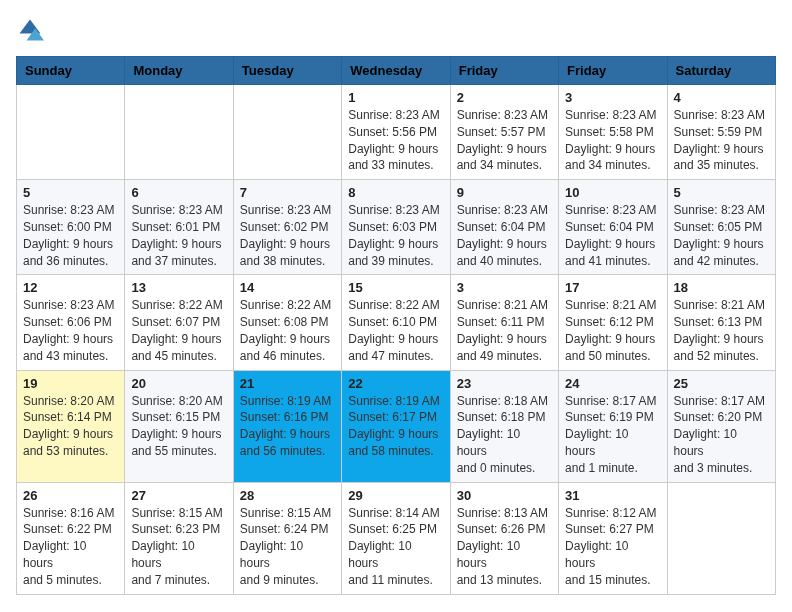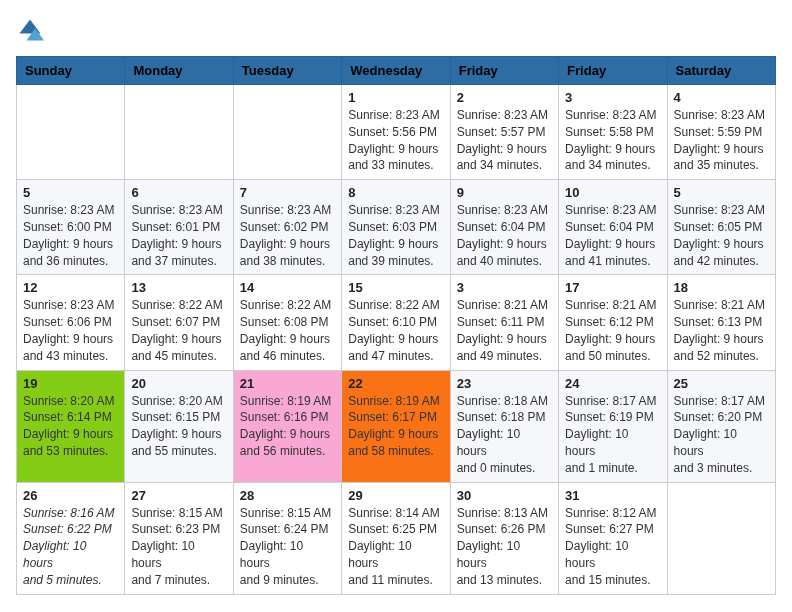--- a/index.html
+++ b/index.html
@@ -256,42 +256,42 @@
         </td>
         <td>
           <span class="day-num">18</span>
           <div class="day-info" style="white-space: pre-line;">Sunrise: 8:21 AM
 Sunset: 6:13 PM
 Daylight: 9 hours
 and 52 minutes.</div>
         </td>
       </tr>
       <tr>
-        <td style="background: #84cc16;">
+        <td style="background: #fef9c3;">
           <span class="day-num">19</span>
           <div class="day-info" style="white-space: pre-line;">Sunrise: 8:20 AM
 Sunset: 6:14 PM
 Daylight: 9 hours
 and 53 minutes.</div>
         </td>
         <td style="background: rgb(245, 247, 250);">
           <span class="day-num">20</span>
           <div class="day-info" style="white-space: pre-line;">Sunrise: 8:20 AM
 Sunset: 6:15 PM
 Daylight: 9 hours
 and 55 minutes.</div>
         </td>
-        <td style="background: #f9a8d4;">
+        <td style="background: #0ea5e9;">
           <span class="day-num">21</span>
           <div class="day-info" style="white-space: pre-line;">Sunrise: 8:19 AM
 Sunset: 6:16 PM
 Daylight: 9 hours
 and 56 minutes.</div>
         </td>
-        <td style="background: #f97316;">
+        <td style="background: #0ea5e9;">
           <span class="day-num">22</span>
           <div class="day-info" style="white-space: pre-line;">Sunrise: 8:19 AM
 Sunset: 6:17 PM
 Daylight: 9 hours
 and 58 minutes.</div>
         </td>
         <td style="background: rgb(245, 247, 250);">
           <span class="day-num">23</span>
           <div class="day-info" style="white-space: pre-line;">Sunrise: 8:18 AM
 Sunset: 6:18 PM
@@ -309,21 +309,21 @@
           <span class="day-num">25</span>
           <div class="day-info" style="white-space: pre-line;">Sunrise: 8:17 AM
 Sunset: 6:20 PM
 Daylight: 10 hours
 and 3 minutes.</div>
         </td>
       </tr>
       <tr>
         <td>
           <span class="day-num">26</span>
-          <div class="day-info" style="white-space: pre-line; font-style: italic;">Sunrise: 8:16 AM
+          <div class="day-info" style="white-space: pre-line;">Sunrise: 8:16 AM
 Sunset: 6:22 PM
 Daylight: 10 hours
 and 5 minutes.</div>
         </td>
         <td>
           <span class="day-num">27</span>
           <div class="day-info" style="white-space: pre-line;">Sunrise: 8:15 AM
 Sunset: 6:23 PM
 Daylight: 10 hours
 and 7 minutes.</div>

